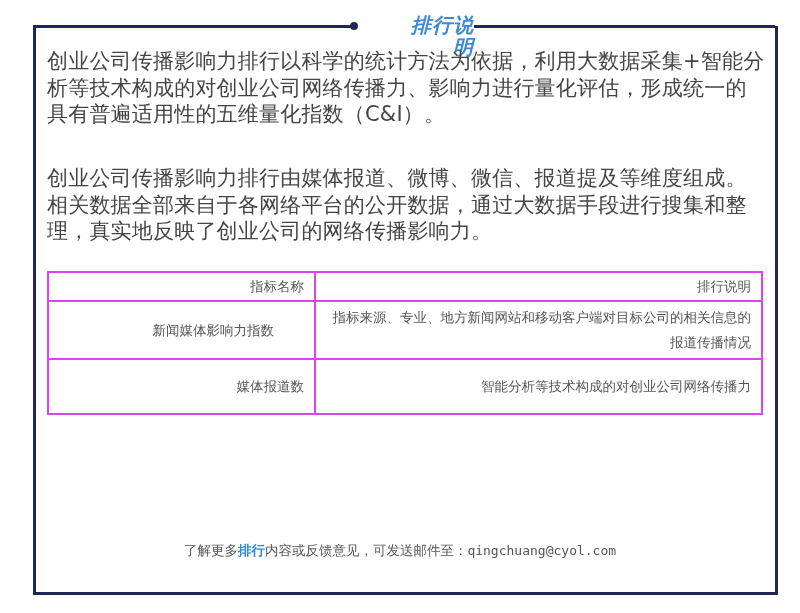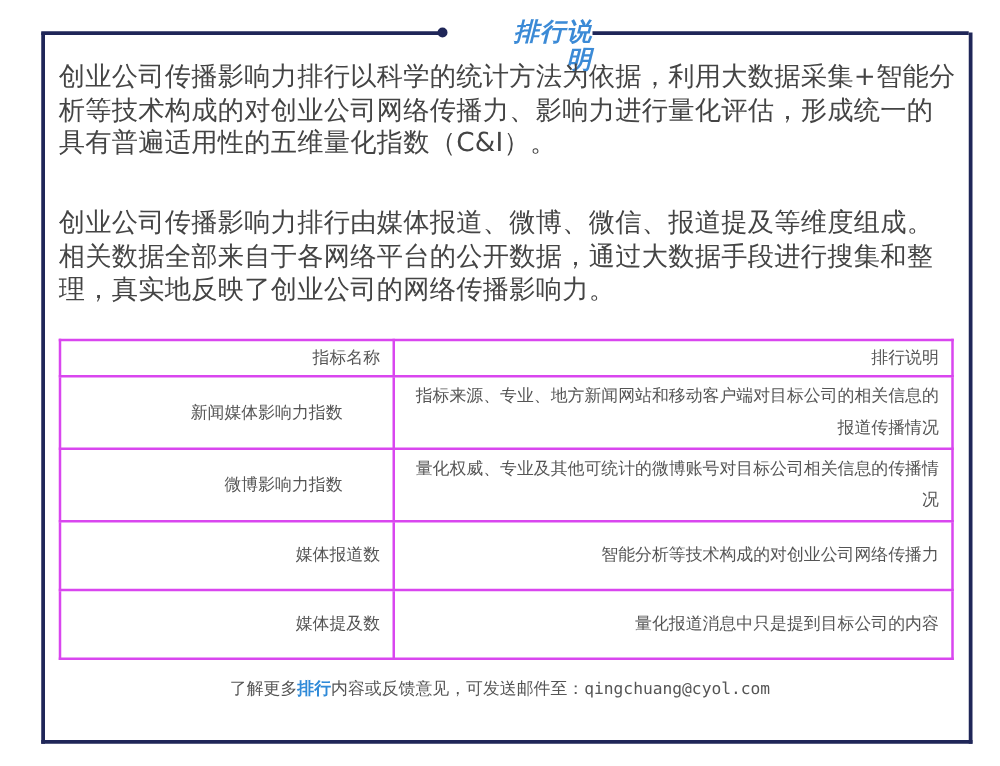--- a/index.html
+++ b/index.html
@@ -63,30 +63,22 @@
     <tr>
       <th>指标名称</th>
       <th>排行说明</th>
     </tr>
   </thead>
   <tbody>
     <tr>
       <td class="name">新闻媒体影响力指数</td>
       <td>指标来源、专业、地方新闻网站和移动客户端对目标公司的相关信息的报道传播情况</td>
     </tr>
-    <tr>
-      <td class="name">微博影响力指数</td>
-      <td>量化权威、专业及其他可统计的微博账号对目标公司相关信息的传播情况</td>
-    </tr>
     <tr class="single">
       <td class="name">媒体报道数</td>
       <td>智能分析等技术构成的对创业公司网络传播力</td>
-    </tr>
-    <tr class="single">
-      <td class="name">媒体提及数</td>
-      <td>量化报道消息中只是提到目标公司的内容</td>
     </tr>
   </tbody>
 </table>
 
 <div class="footer">
   <span>了解更多</span><span class="hl">排行</span><span>内容或反馈意见，可发送邮件至：</span><span class="email">qingchuang@cyol.com</span>
 </div>
 
 </body></html>

